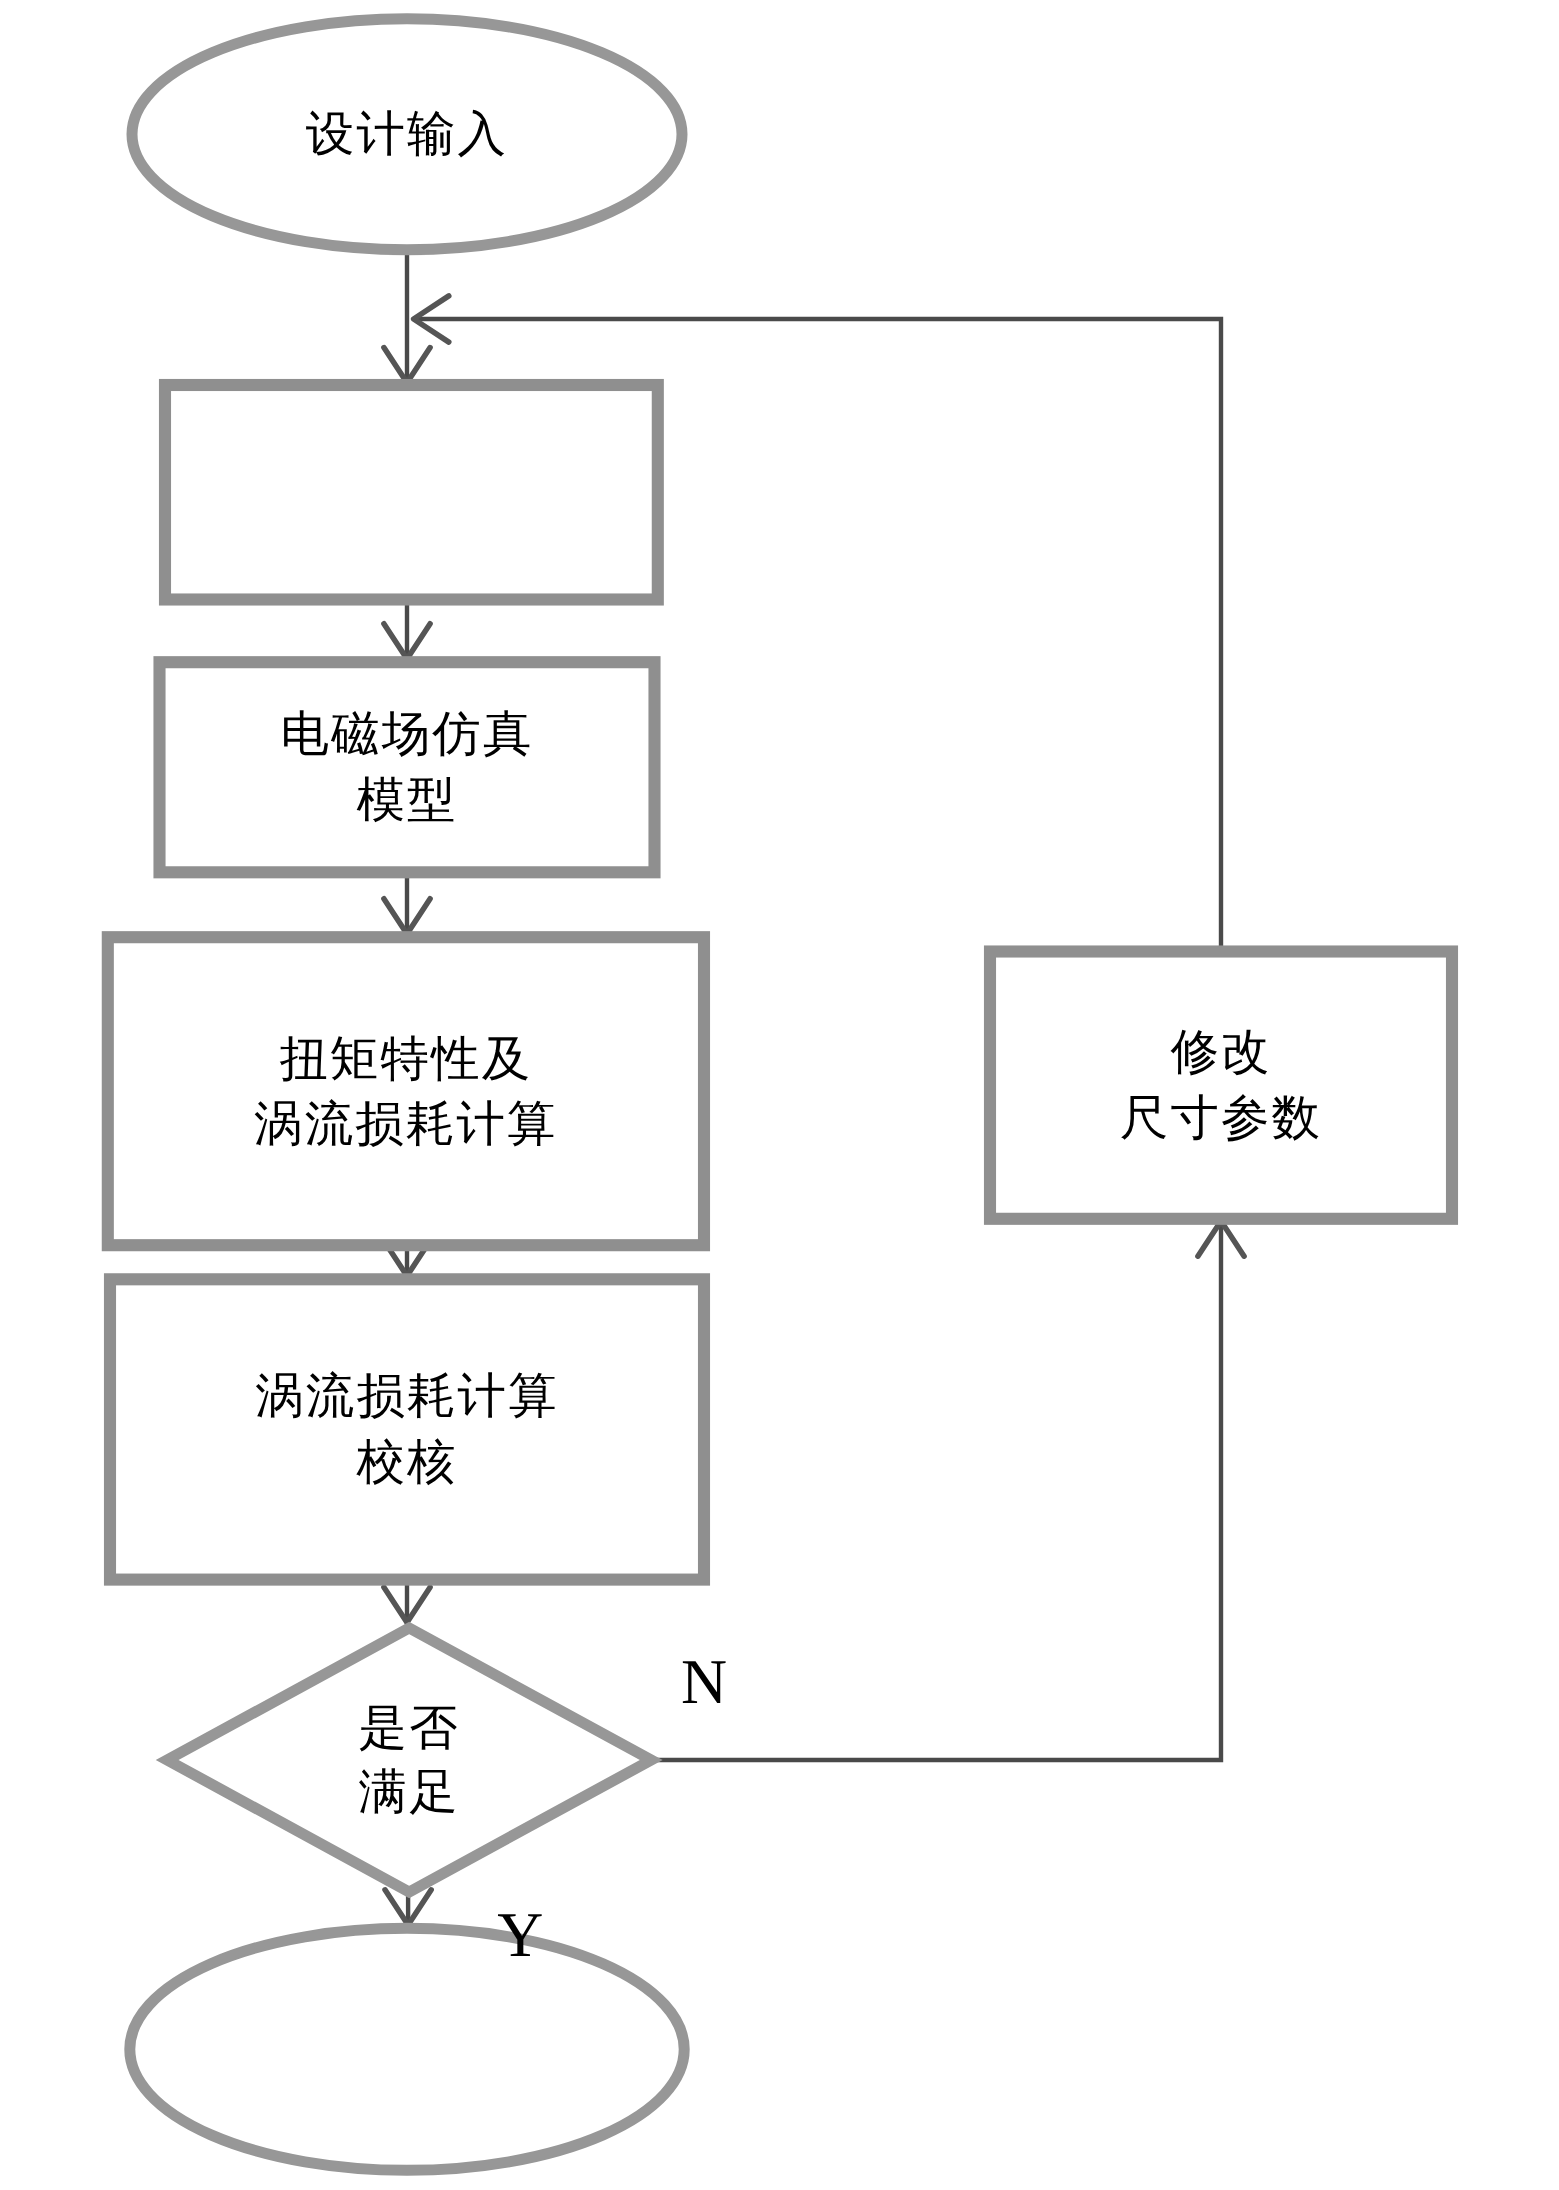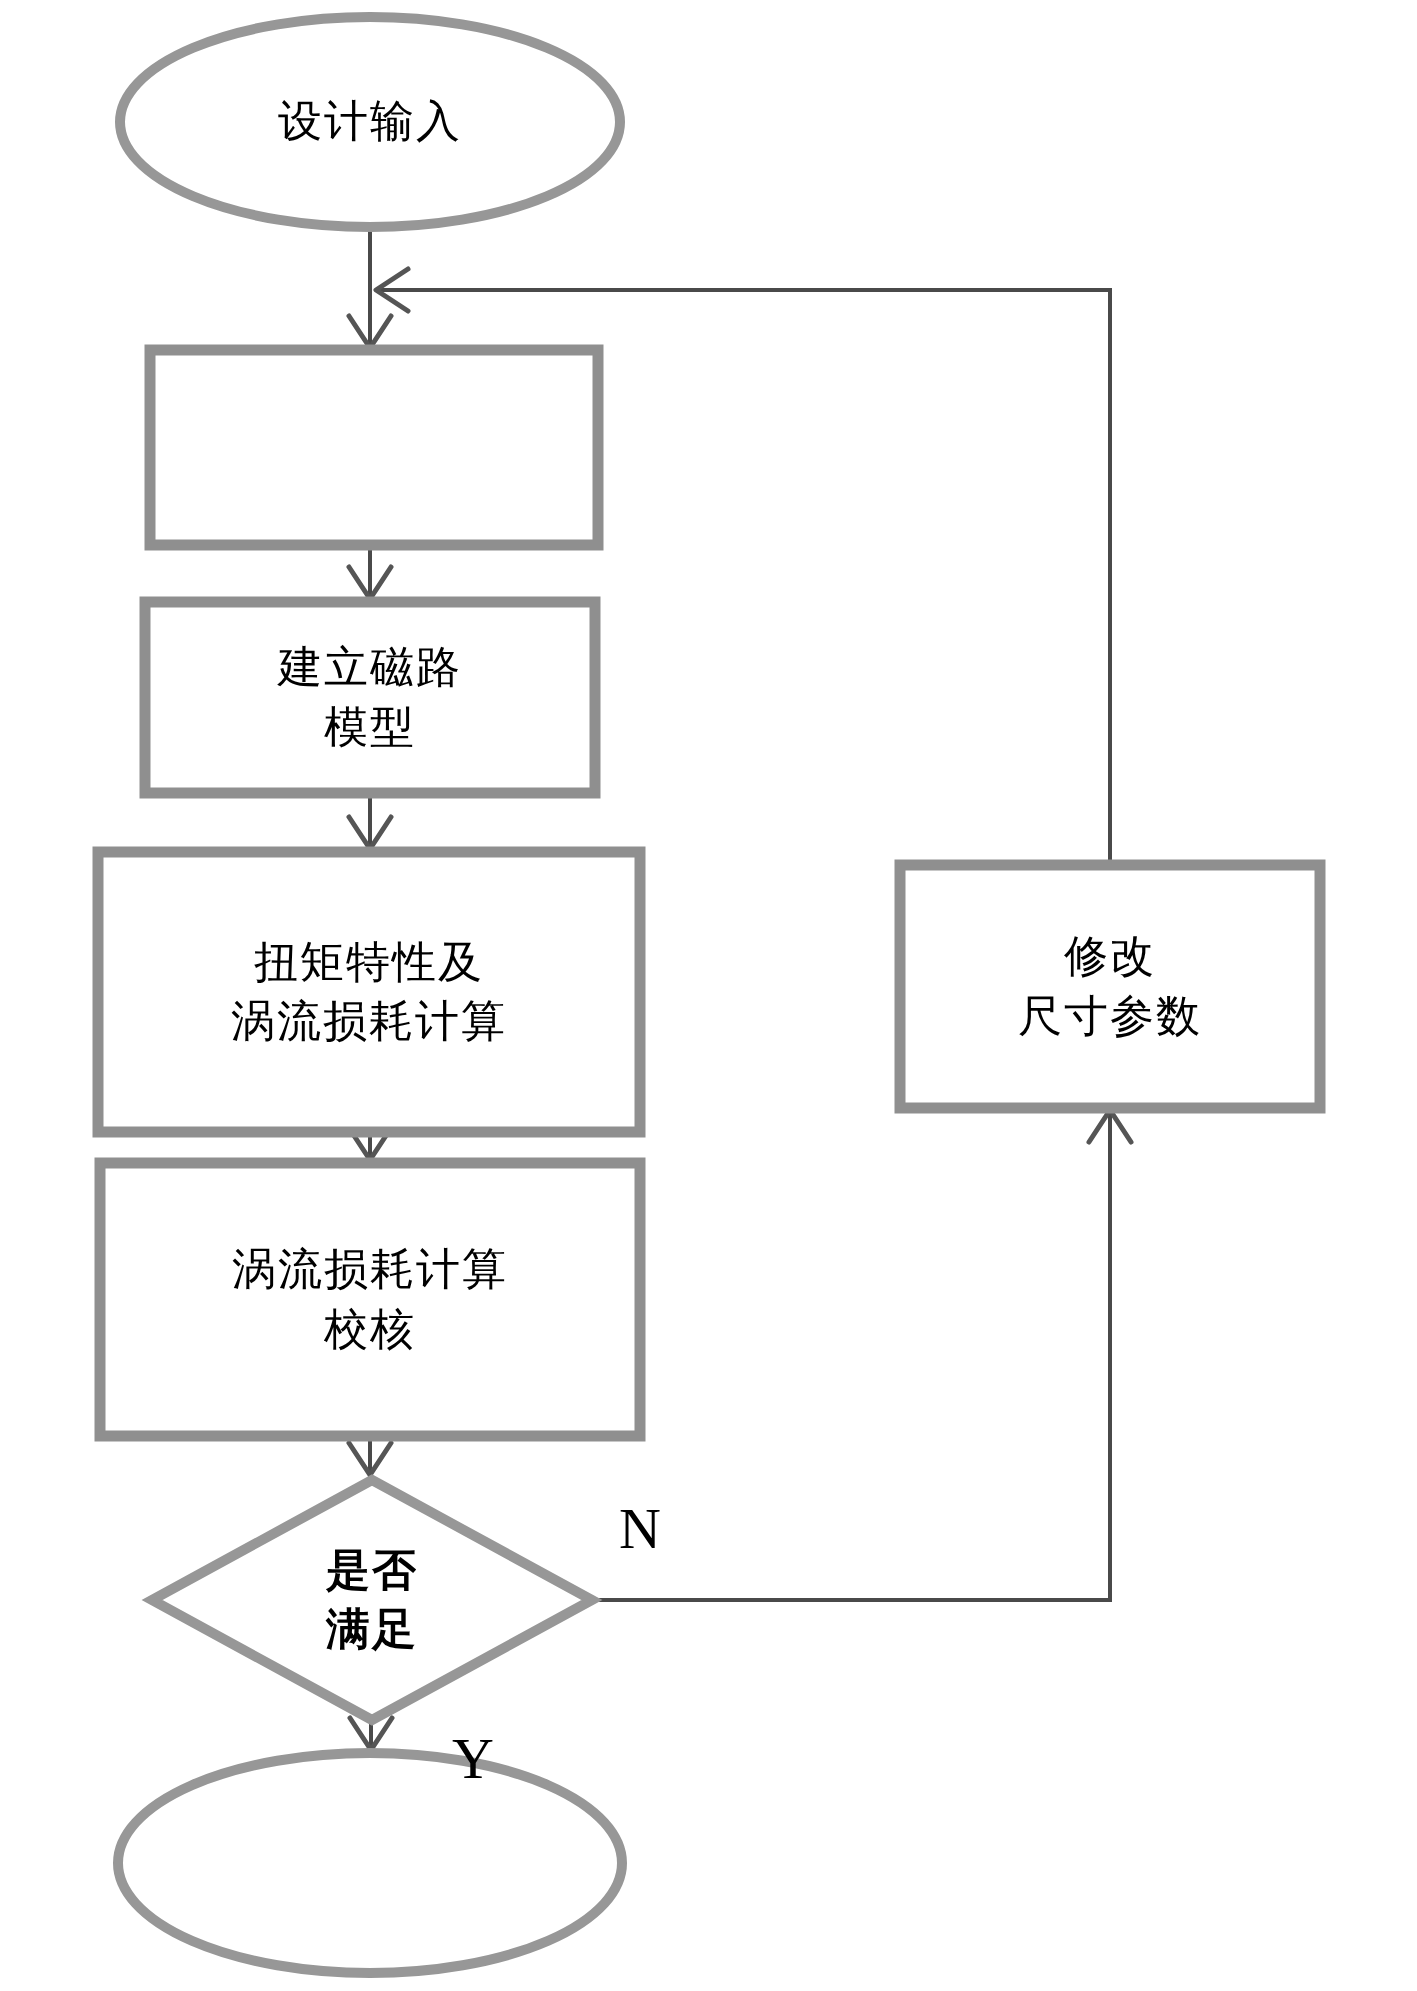--- a/index.html
+++ b/index.html
@@ -66,27 +66,27 @@
     <rect class="shape" x="150" y="350" width="448" height="195"></rect>
     <rect class="shape" x="145" y="602" width="450" height="191"></rect>
     <rect class="shape" x="98" y="852" width="542" height="280"></rect>
     <rect class="shape" x="100" y="1163" width="540" height="273"></rect>
     <polygon class="shape2" points="372,1480 592,1600 372,1720 152,1600"></polygon>
     <ellipse class="shape2" cx="370" cy="1863" rx="252" ry="110"></ellipse>
     <rect class="shape" x="900" y="865" width="420" height="243"></rect>
   </svg>
 
   <div class="node-label" style="left:120px; top:17px;  width:500px; height:210px;">设计输入</div>
-  <div class="node-label" style="left:145px; top:602px; width:450px; height:191px;">建立磁路
+  <div class="node-label" style="left:145px; top:602px; width:450px; height:191px;">电磁场仿真
 模型</div>
   <div class="node-label" style="left:98px;  top:852px; width:542px; height:280px;">扭矩特性及
 涡流损耗计算</div>
   <div class="node-label" style="left:100px; top:1163px; width:540px; height:273px;">涡流损耗计算
 校核</div>
-  <div class="node-label" style="left:152px; top:1480px; width:440px; height:240px;font-weight:bold;">是否
+  <div class="node-label" style="left:152px; top:1480px; width:440px; height:240px;">是否
 满足</div>
   <div class="node-label" style="left:900px; top:865px; width:420px; height:243px;">修改
 尺寸参数</div>
 
   <div class="edge-label" style="left:585px; top:1492px; width:110px; height:72px;">N</div>
   <div class="edge-label" style="left:420px; top:1722px; width:106px; height:72px;">Y</div>
 
 </div>
 
 </body></html>

